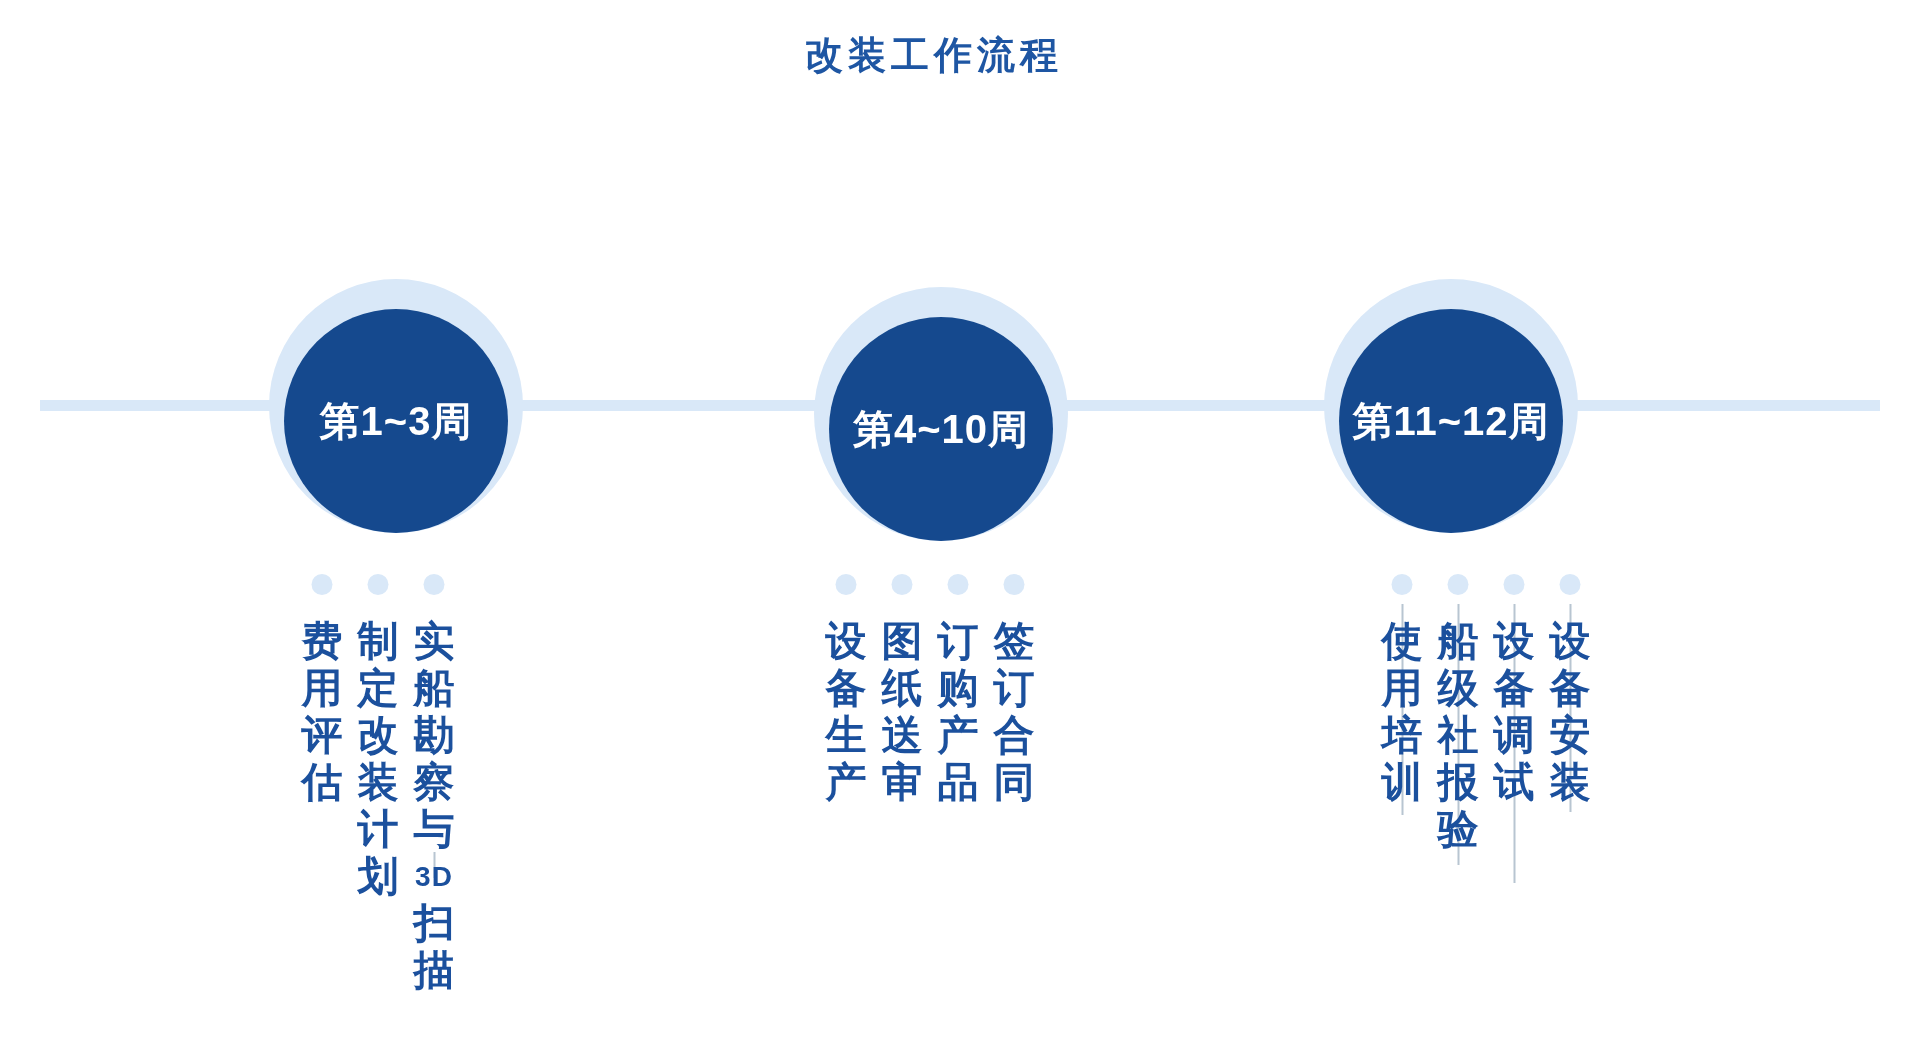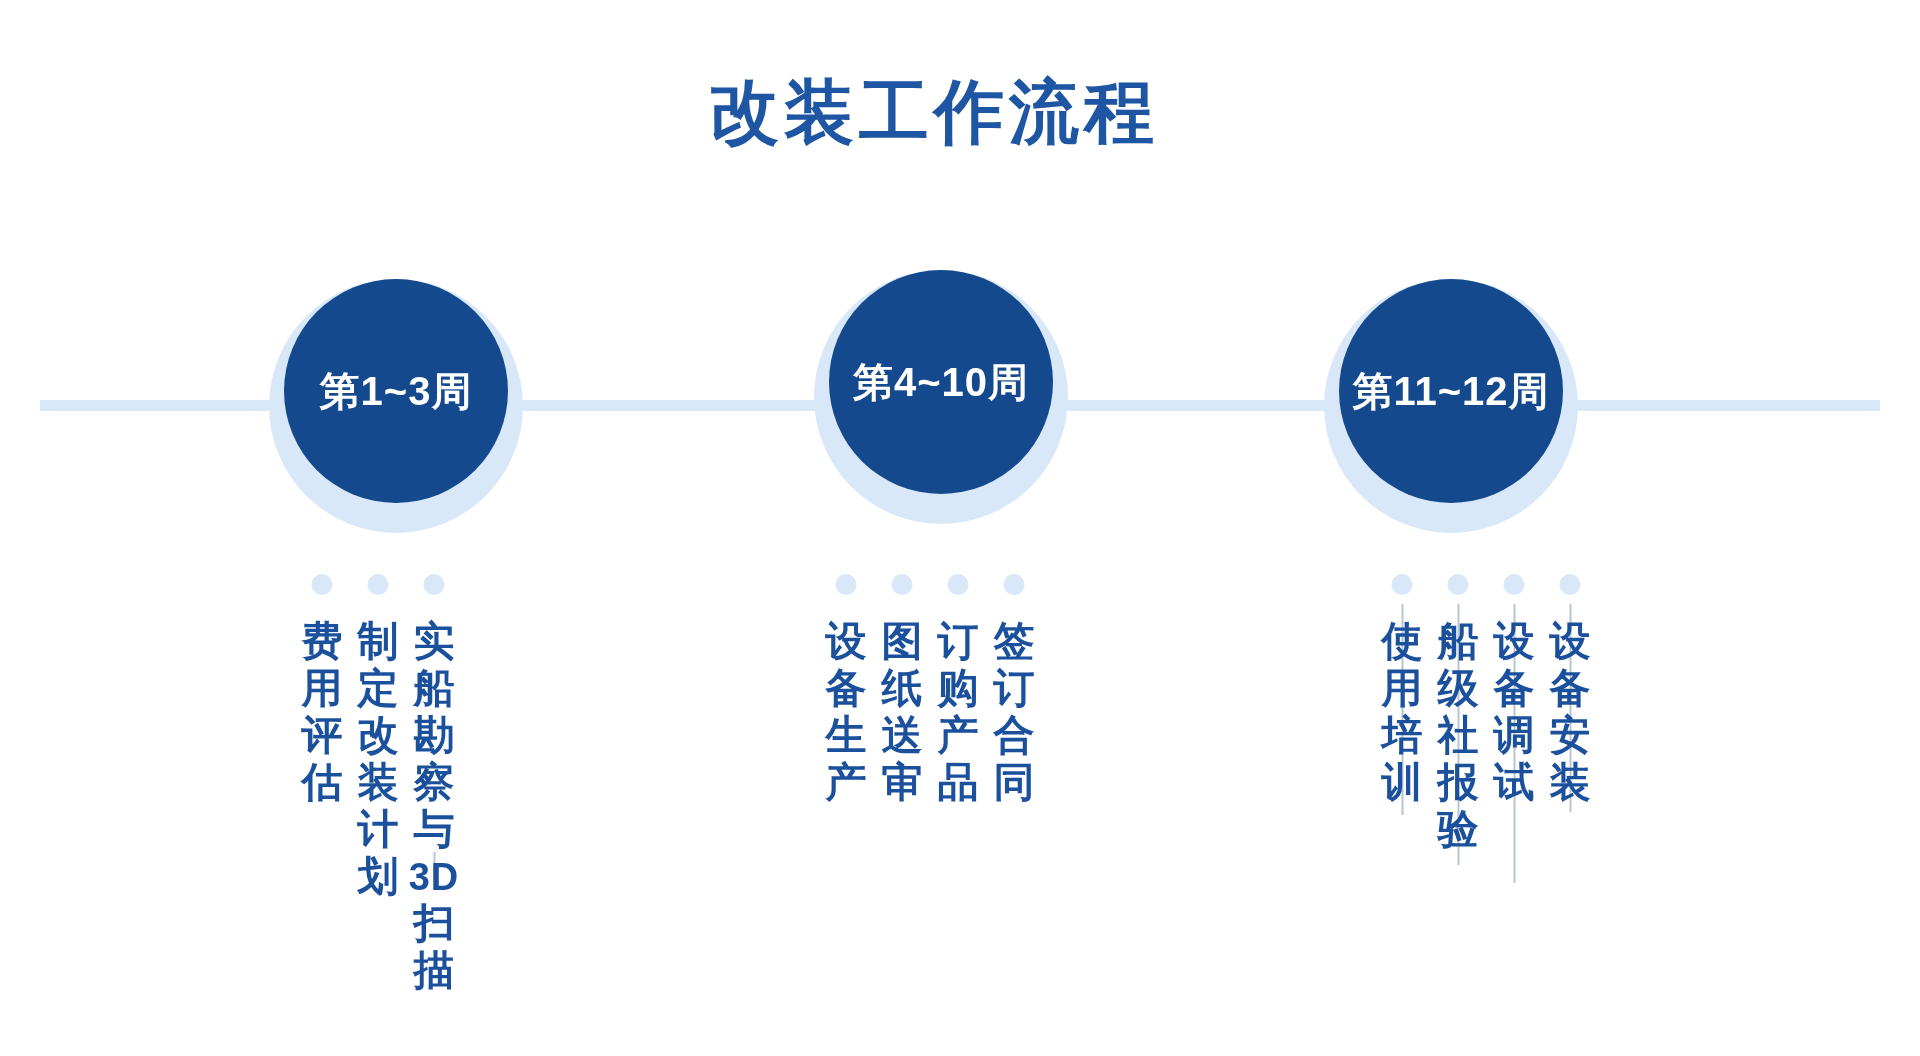--- a/index.html
+++ b/index.html
@@ -15,45 +15,44 @@
     position: relative;
     width: 1920px;
     height: 1056px;
     background: #ffffff;
   }
   .page-title {
     position: absolute;
     top: 30px;
     left: 934px;
     transform: translateX(-50%);
-    font-size: 70px;
+    font-size: 38px;
     font-weight: 700;
     letter-spacing: 5px;
     color: var(--title, #1E56A3);
     white-space: nowrap;
-    margin-top: 36px;
   }
   .timeline-line {
     position: absolute;
     left: 40px;
     top: 400px;
     width: 1840px;
     height: 11px;
     background: var(--light, #D9E8F8);
     z-index: 0;
   }
   .stage-circle-outer {
     position: absolute;
     width: 254px;
     height: 254px;
     border-radius: 50%;
     background: var(--light, #D9E8F8);
     z-index: 2;
     display: flex;
-    align-items: flex-start;
+    align-items: flex-end;
     justify-content: center;
   }
   .stage-circle-inner {
     width: 224px;
     height: 224px;
     border-radius: 50%;
     background: var(--dark, #15498E);
     display: flex;
     align-items: center;
     justify-content: center;
@@ -109,21 +108,21 @@
     display: flex;
     align-items: center;
     justify-content: center;
     font-size: 41px;
     font-weight: 700;
     color: var(--text, #1B509D);
     line-height: 1;
     white-space: nowrap;
   }
   .task-char.latin {
-    font-size: 38px;
+    font-size: 28px;
     letter-spacing: 1px;
   }
   .leader-line {
     position: absolute;
     left: 50%;
     width: 2px;
     margin-left: -1px;
     background: #7E95AC;
     opacity: 0.55;
     z-index: 0;
@@ -176,21 +175,21 @@
             <div class="task-char">船</div>
             <div class="task-char">勘</div>
             <div class="task-char">察</div>
             <div class="task-char">与</div>
             <div class="task-char latin">3D</div>
             <div class="task-char">扫</div>
             <div class="task-char">描</div>
           </div>
         </div>
       </div>
-      <div class="stage-circle-outer" style="left: 814px; top: 270px;">
+      <div class="stage-circle-outer" style="left: 814px; top: 287px;">
         <div class="stage-circle-inner">
           <div class="stage-label">第4~10周</div>
         </div>
       </div>
       <div class="stage-content" style="left: 930px;">
         <div class="dots-row">
           <div class="dot-cell">
             <div class="progress-dot"></div>
           </div>
           <div class="dot-cell">

